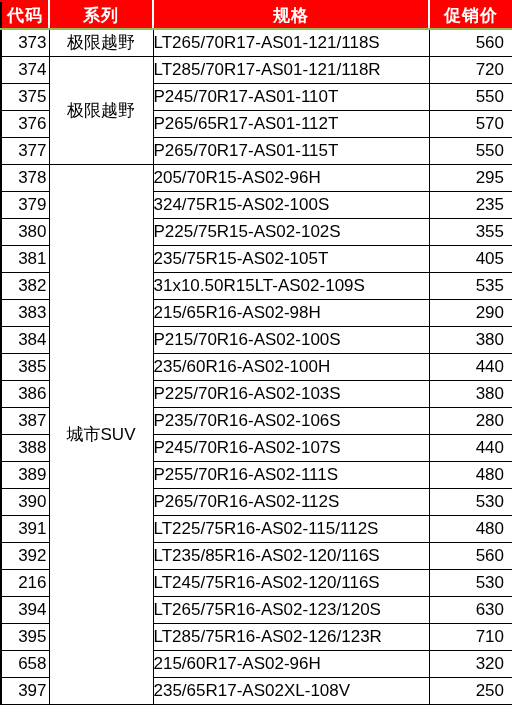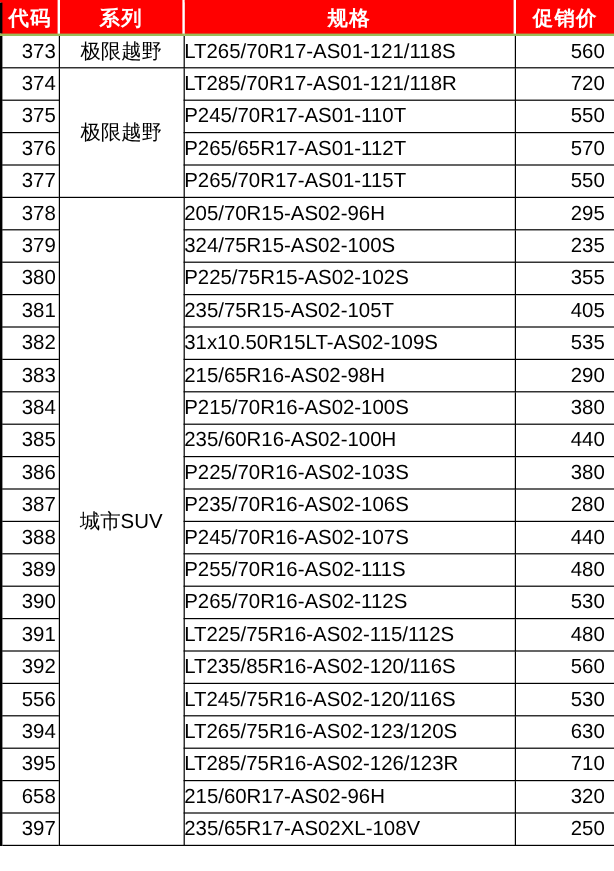--- a/index.html
+++ b/index.html
@@ -191,21 +191,21 @@
         <td class="cell-code">391</td>
         <td class="cell-spec">LT225/75R16-AS02-115/112S</td>
         <td class="cell-price">480</td>
       </tr>
       <tr>
         <td class="cell-code">392</td>
         <td class="cell-spec">LT235/85R16-AS02-120/116S</td>
         <td class="cell-price">560</td>
       </tr>
       <tr>
-        <td class="cell-code">556</td>
+        <td class="cell-code">216</td>
         <td class="cell-spec">LT245/75R16-AS02-120/116S</td>
         <td class="cell-price">530</td>
       </tr>
       <tr>
         <td class="cell-code">394</td>
         <td class="cell-spec">LT265/75R16-AS02-123/120S</td>
         <td class="cell-price">630</td>
       </tr>
       <tr>
         <td class="cell-code">395</td>

